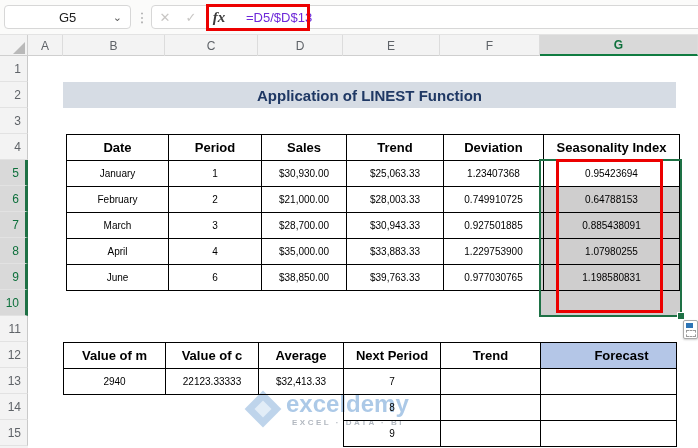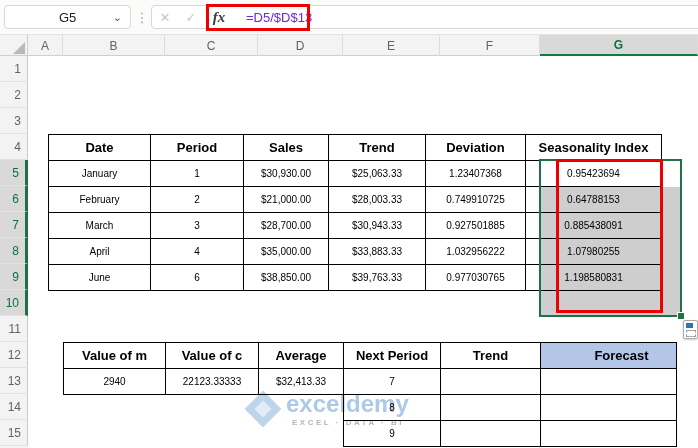--- a/index.html
+++ b/index.html
@@ -34,21 +34,21 @@
 
   
   .sheet { position:absolute; left:28px; top:56px; width:670px; height:392px; background:#fff; }
   
 
   .titleblock { position:absolute; left:35px; top:26px; width:613px; height:26px; background:var(--title-bg); color:var(--title-text); font-weight:bold; font-size:15px; display:flex; align-items:center; justify-content:center; z-index:3; }
 
   table.grid { position:absolute; border-collapse:collapse; table-layout:fixed; z-index:3; }
   table.grid td, table.grid th { border:1px solid #000; font-size:10px; text-align:center; vertical-align:middle; height:26px; padding:0 2px; background:transparent; color:#000; overflow:hidden; white-space:nowrap; }
   table.grid th { font-weight:bold; font-size:13px; }
-  .t1 { left:20px; top:78px; width:613px; }
+  .t1 { left:38px; top:78px; width:613px; }
   .t1 th { background:var(--header-green); }
   .t2 { left:35px; top:286px; width:613px; }
   .t2 th { background:var(--header-gray-blue); }
   .t2 th.fcast { background:var(--header-light-blue);padding-left:28px; }
   .t3 { left:315px; top:338px; width:333px; }
 
   .selfill { position:absolute; left:513px; top:131px; width:139px; height:128px; background:var(--selection-fill); z-index:2; }
   .selborder { position:absolute; left:511px; top:103px; width:143px; height:158px; border:2.5px solid var(--excel-green); z-index:4; }
   .fillhandle { position:absolute; left:649px; top:256px; width:8px; height:8px; background:var(--excel-green); border:1.5px solid #fff; z-index:6; }
   .annot-range { left:528px; top:103px; width:107px; height:154px; z-index:5; }
@@ -119,20 +119,21 @@
 
     <div class="watermark">
       <div class="wm-diamond"></div>
       <div class="wm-diamond-in"></div>
       <div class="wm-brand">exceldemy</div>
       <div class="wm-tag">EXCEL · DATA · BI</div>
     </div>
 
     <div class="selfill"></div>
 
+    <div class="titleblock">Application of LINEST Function</div>
 
     <table class="grid t1">
       <colgroup>
           <col style="width:102px">
           <col style="width:93px">
           <col style="width:85px">
           <col style="width:97px">
           <col style="width:100px">
           <col style="width:136px">
         </colgroup>
@@ -169,21 +170,21 @@
             <td>$28,700.00</td>
             <td>$30,943.33</td>
             <td>0.927501885</td>
             <td>0.885438091</td>
         </tr>
         <tr>
           <td>April</td>
             <td>4</td>
             <td>$35,000.00</td>
             <td>$33,883.33</td>
-            <td>1.032956222</td>
+            <td>1.229753900</td>
             <td>1.07980255</td>
         </tr>
         <tr>
           <td>June</td>
             <td>6</td>
             <td>$38,850.00</td>
             <td>$39,763.33</td>
             <td>0.977030765</td>
             <td>1.198580831</td>
         </tr>

